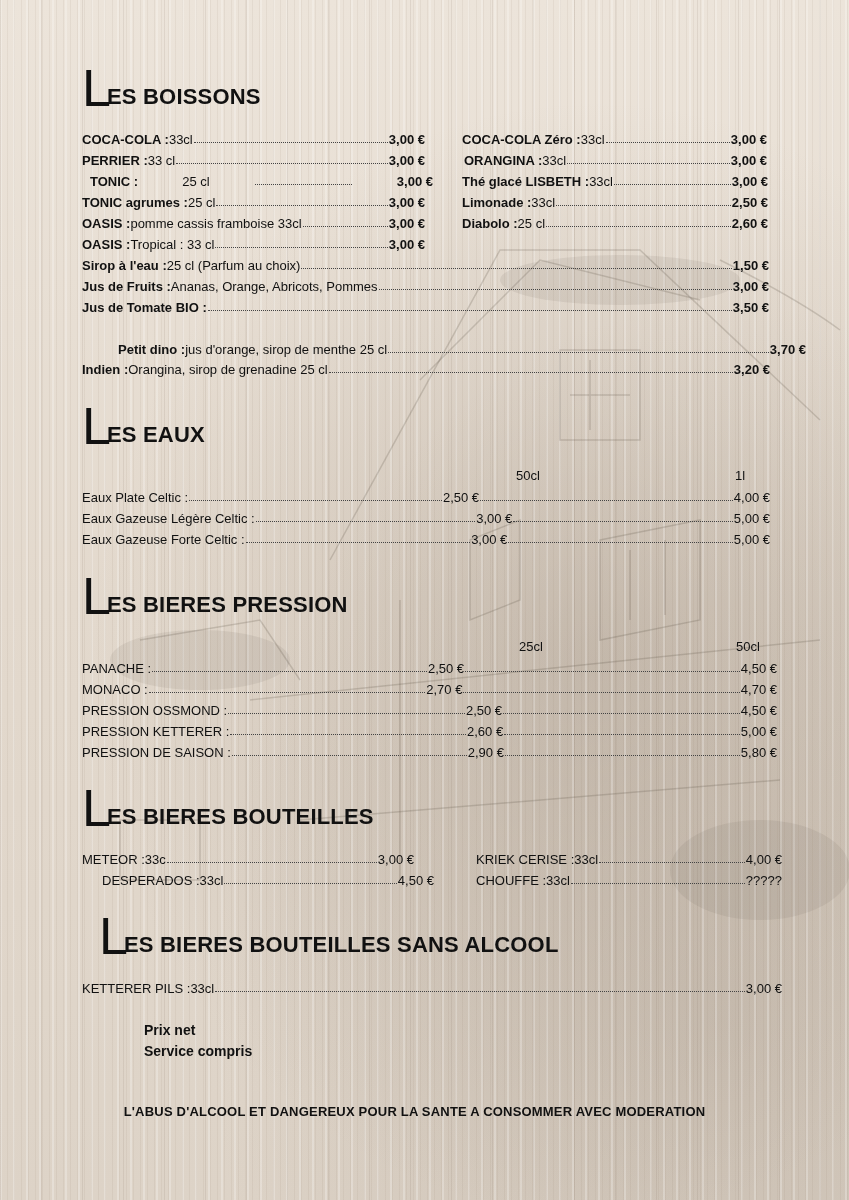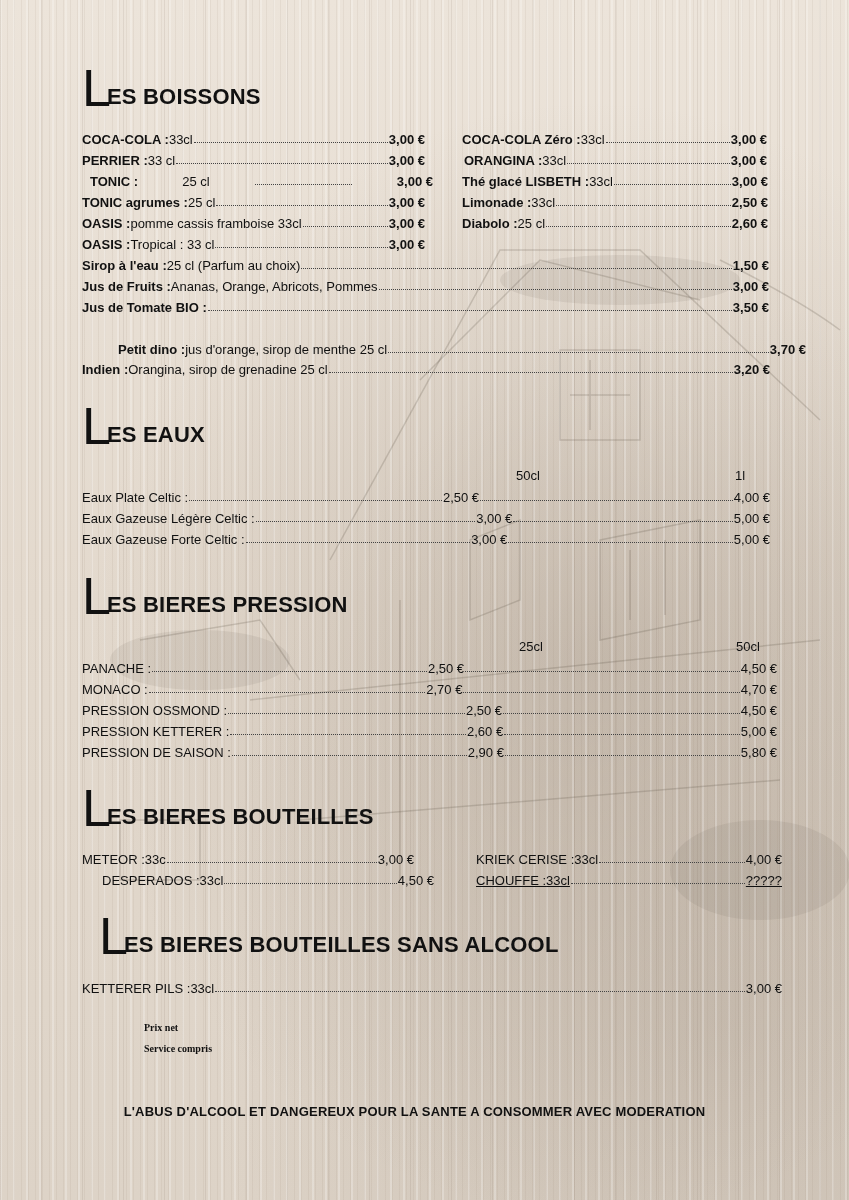--- a/index.html
+++ b/index.html
@@ -34,21 +34,21 @@
   .row .desc { font-weight: normal; }
   .row .dots {
     flex: 1; overflow: hidden; margin: 0 1px;
     border-bottom: 1px dotted #444; height: 1px; transform: translateY(-2px);
     align-self: flex-end; margin-bottom: 4px;
   }
   .row .price { font-weight: bold; }
   .row.light .name, .row.light .price { font-weight: normal; }
 
   .colhead { position: absolute; font-size: 13px; }
-  .note { position: absolute; font-size: 10px; font-weight: bold; font-family: Liberation Serif, serif; }
+  .note { position: absolute; font-size: 14px; font-weight: bold; }
   .warning { position: absolute; left: 0; width: 849px; text-align: center; font-size: 13px; font-weight: bold; letter-spacing: 0.2px; }
 </style>
 </head>
 <body>
 
 <svg class="sketch" viewBox="0 0 849 1200">
   <g fill="none" stroke="rgba(90,80,70,0.22)" stroke-width="1.5">
     <path d="M330 560 L500 250 L640 250 L820 420"></path>
     <path d="M420 380 L540 260 L700 300"></path>
     <path d="M560 350 L640 350 L640 440 L560 440 Z"></path>
@@ -260,21 +260,21 @@
       <span class="desc"> 33cl</span>
       <span class="dots"></span>
       <span class="price">4,50 €</span>
   </div>
   <div class="row light" style="left:394px; top:851px; width:306px;">
     <span class="name">KRIEK CERISE :</span>
       <span class="desc"> 33cl</span>
       <span class="dots"></span>
       <span class="price">4,00 €</span>
   </div>
-  <div class="row light" style="left:394px; top:872px; width:306px;text-decoration:underline;">
+  <div class="row light" style="left:394px; top:872px; width:306px;">
     <span class="name">CHOUFFE :</span>
       <span class="desc"> 33cl </span>
       <span class="dots"></span>
       <span class="price">?????</span>
   </div>
 
   <div class="section-title" style="top:910px;padding-left:17px;">
     <span class="cap">L</span><span>ES BIERES BOUTEILLES SANS ALCOOL</span>
   </div>
   <div class="row light" style="left:0; top:980px; width:700px;">

